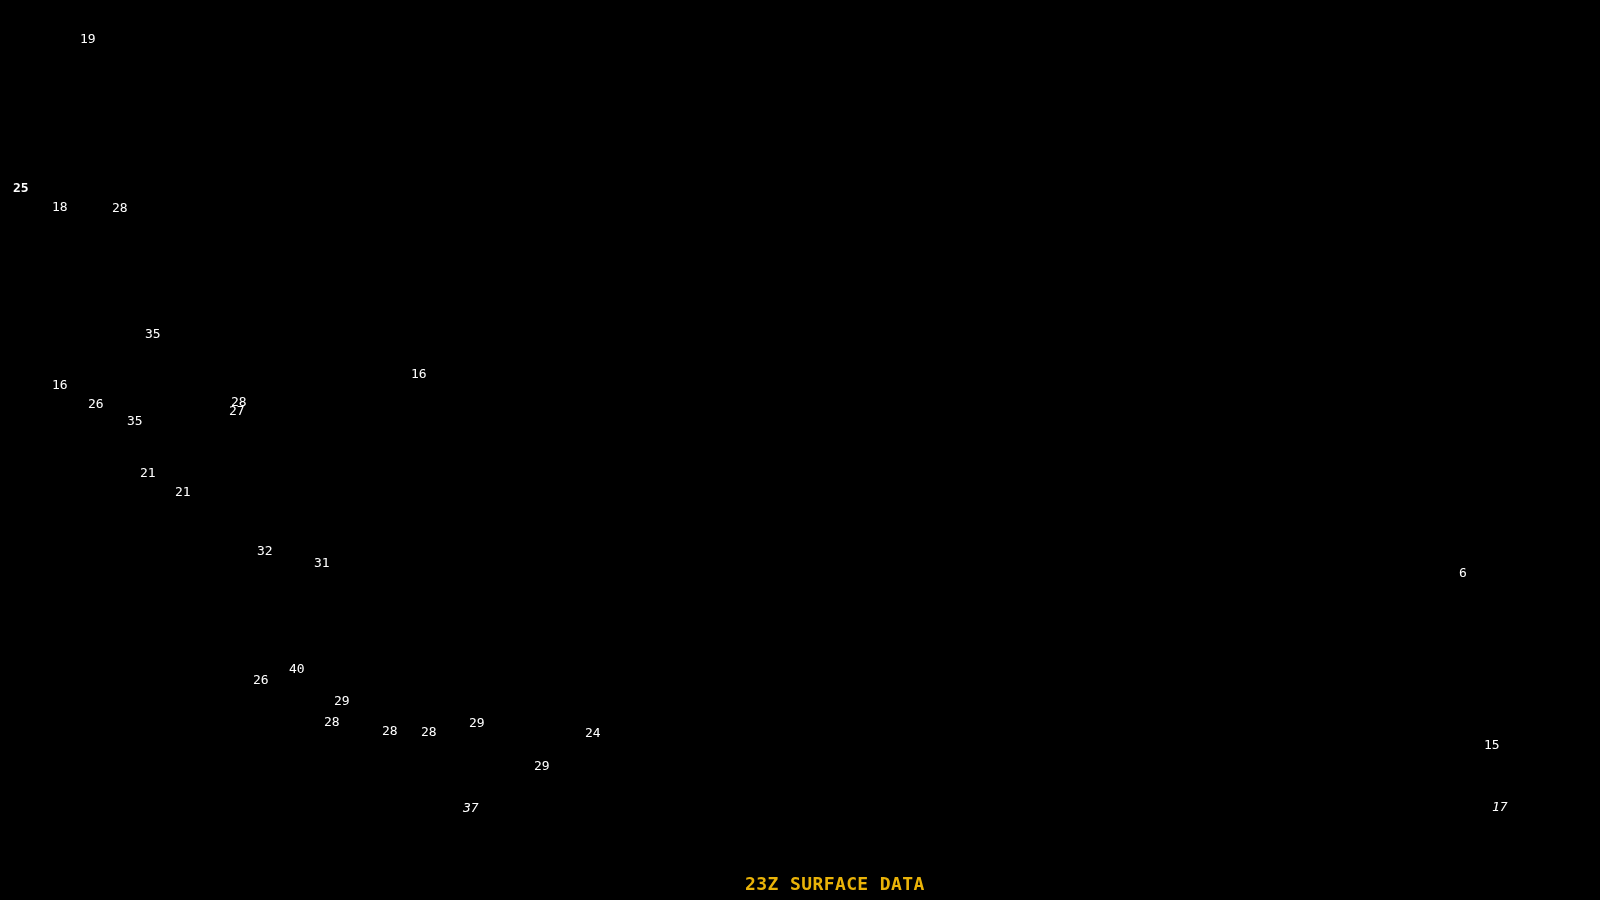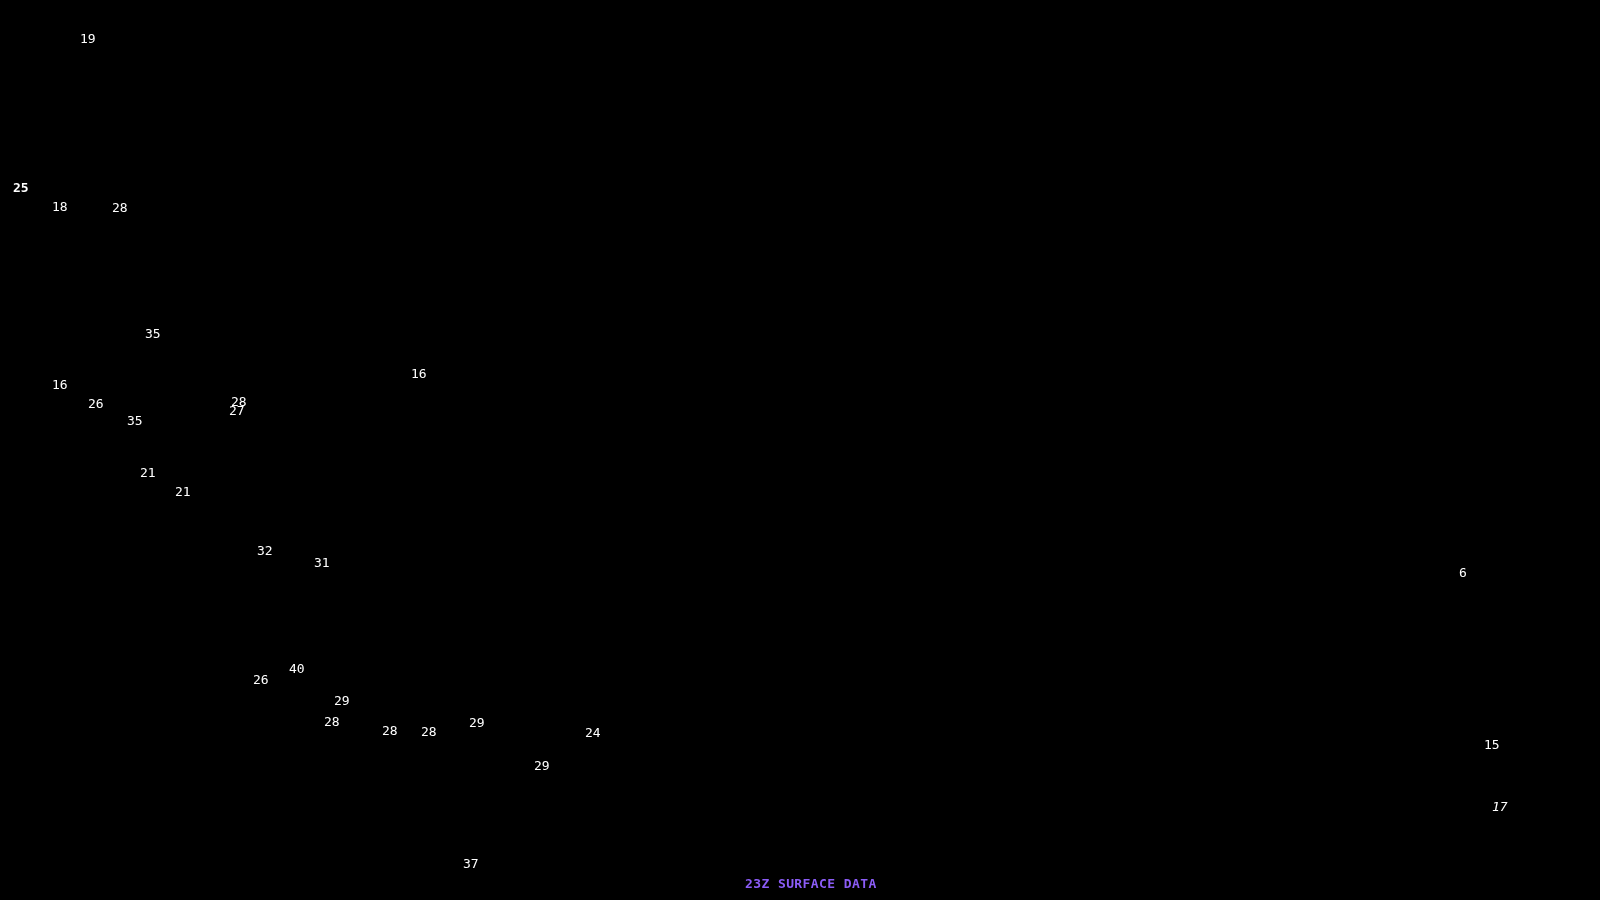--- a/index.html
+++ b/index.html
@@ -26,22 +26,22 @@
     color: #ffffff;
     font-size: 13px;
     line-height: 11px;
     letter-spacing: 0px;
     white-space: pre;
   }
   .plot-caption {
     position: absolute;
     left: 745px;
     top: 877px;
-    color: #8b5cf6;
-    font-size: 13px;
+    color: #eab308;
+    font-size: 18px;
     font-weight: bold;
     line-height: 13px;
     letter-spacing: 0.4px;
     white-space: pre;
   }
 </style>
 </head>
 <body>
 
 <div class="plot-area" id="plot-area">
@@ -66,14 +66,14 @@
     <div class="station-value" style="left: 253px; top: 674px;">26</div>
     <div class="station-value" style="left: 334px; top: 695px;">29</div>
     <div class="station-value" style="left: 324px; top: 716px;">28</div>
     <div class="station-value" style="left: 469px; top: 717px;">29</div>
     <div class="station-value" style="left: 382px; top: 725px;">28</div>
     <div class="station-value" style="left: 421px; top: 726px;">28</div>
     <div class="station-value" style="left: 545px; top: 727px; margin-left: 40px;">24</div>
     <div class="station-value" style="left: 1484px; top: 739px;">15</div>
     <div class="station-value" style="left: 534px; top: 760px;">29</div>
     <div class="station-value" style="left: 1492px; top: 801px; font-style: italic;">17</div>
-    <div class="station-value" style="left: 463px; top: 858px;">37</div>
+    <div class="station-value" style="left: 463px; top: 802px; font-style: italic;">37</div>
   </div>
 
 </body></html>

